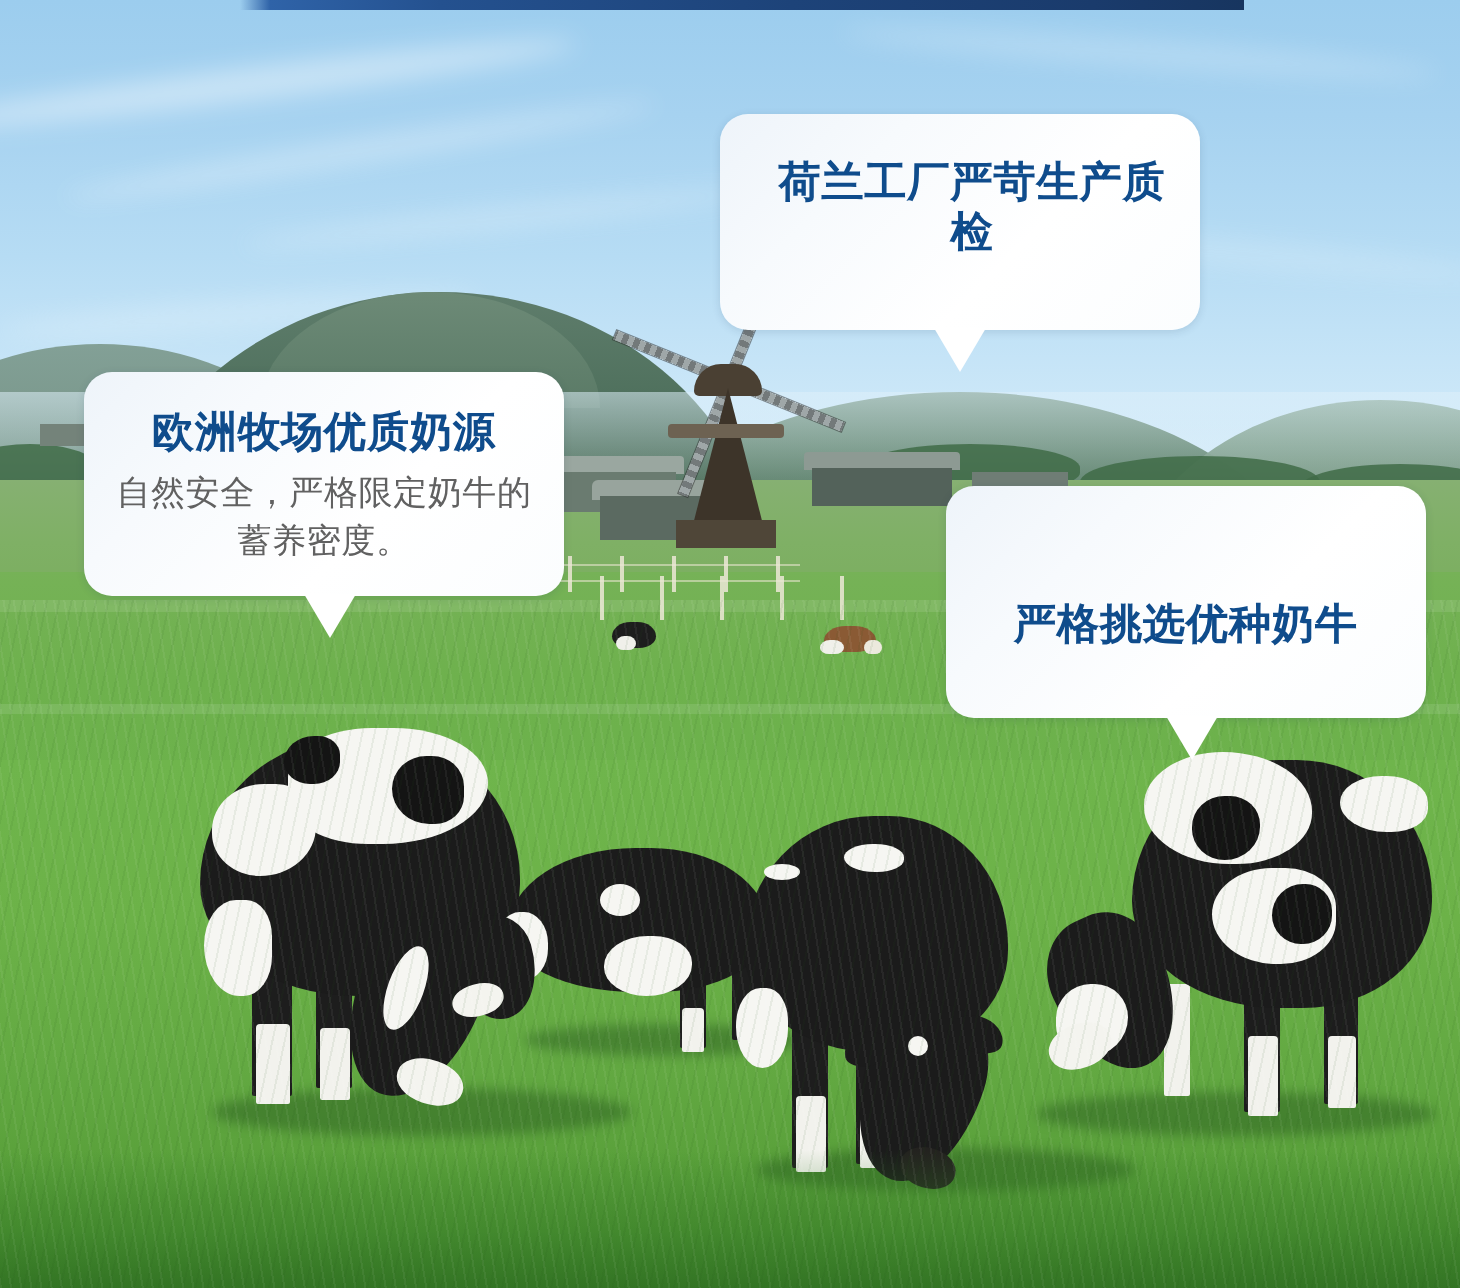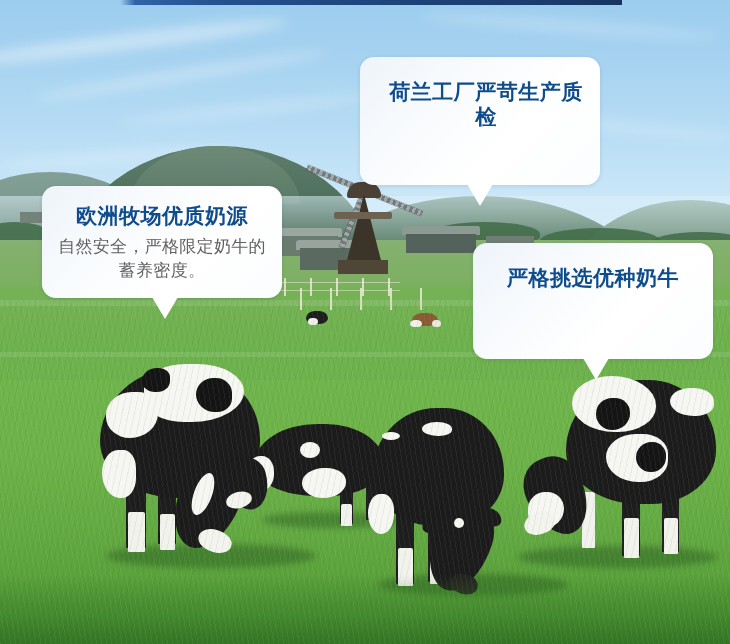--- a/index.html
+++ b/index.html
@@ -299,44 +299,44 @@
   .bubble p {
     margin: 6px 0 0 0;
     color: #616161;
     line-height: 1.38;
     letter-spacing: 0.3px;
   }
 
   
   #bubble-factory {
     left: 360px; top: 57px;
-    width: 240px; height: 128px;
+    width: 240px; height: 108px;
     padding: 22px 14px 0 26px;
   }
   #bubble-factory h3 { font-size: 21px; }
   #bubble-factory p  { font-size: 17px; }
   #bubble-factory .tail { left: 107px; bottom: -21px; }
 
   
   #bubble-pasture {
     left: 42px; top: 186px;
     width: 240px; height: 112px;
     padding: 18px 12px 0 12px;
   }
-  #bubble-pasture h3 { font-size: 21px; font-family: Liberation Serif, serif; }
+  #bubble-pasture h3 { font-size: 21px; }
   #bubble-pasture p  { font-size: 17px; }
   #bubble-pasture .tail { left: 110px; bottom: -21px; }
 
   
   #bubble-cows {
     left: 473px; top: 243px;
     width: 240px; height: 116px;
     padding: 22px 12px 0 12px;
   }
-  #bubble-cows h3 { font-size: 21px; }
+  #bubble-cows h3 { font-size: 21px; margin-top: 35px; }
   #bubble-cows p  { font-size: 17px; }
   #bubble-cows .tail { left: 110px; bottom: -21px; }
 </style>
 </head>
 <body>
 
 <div id="stage">
 
   <div class="sky">
     <div class="cloud-streak cs1"></div>

